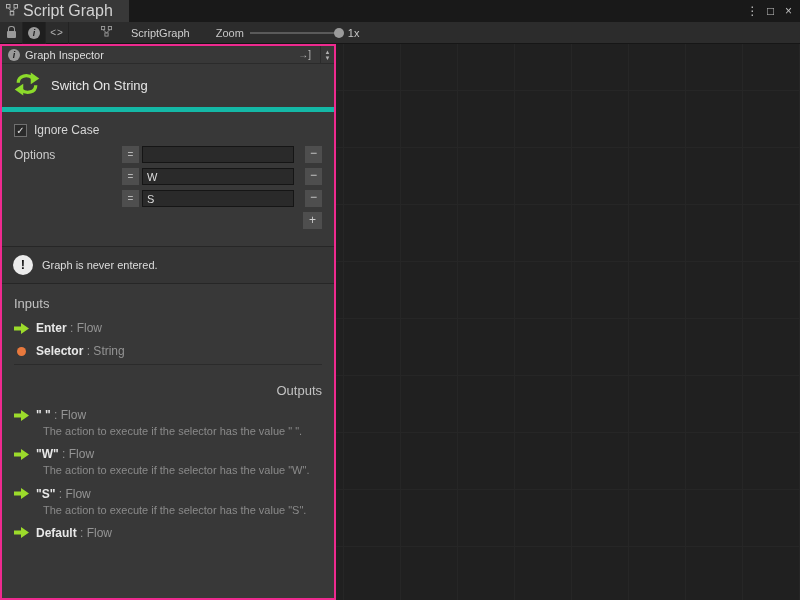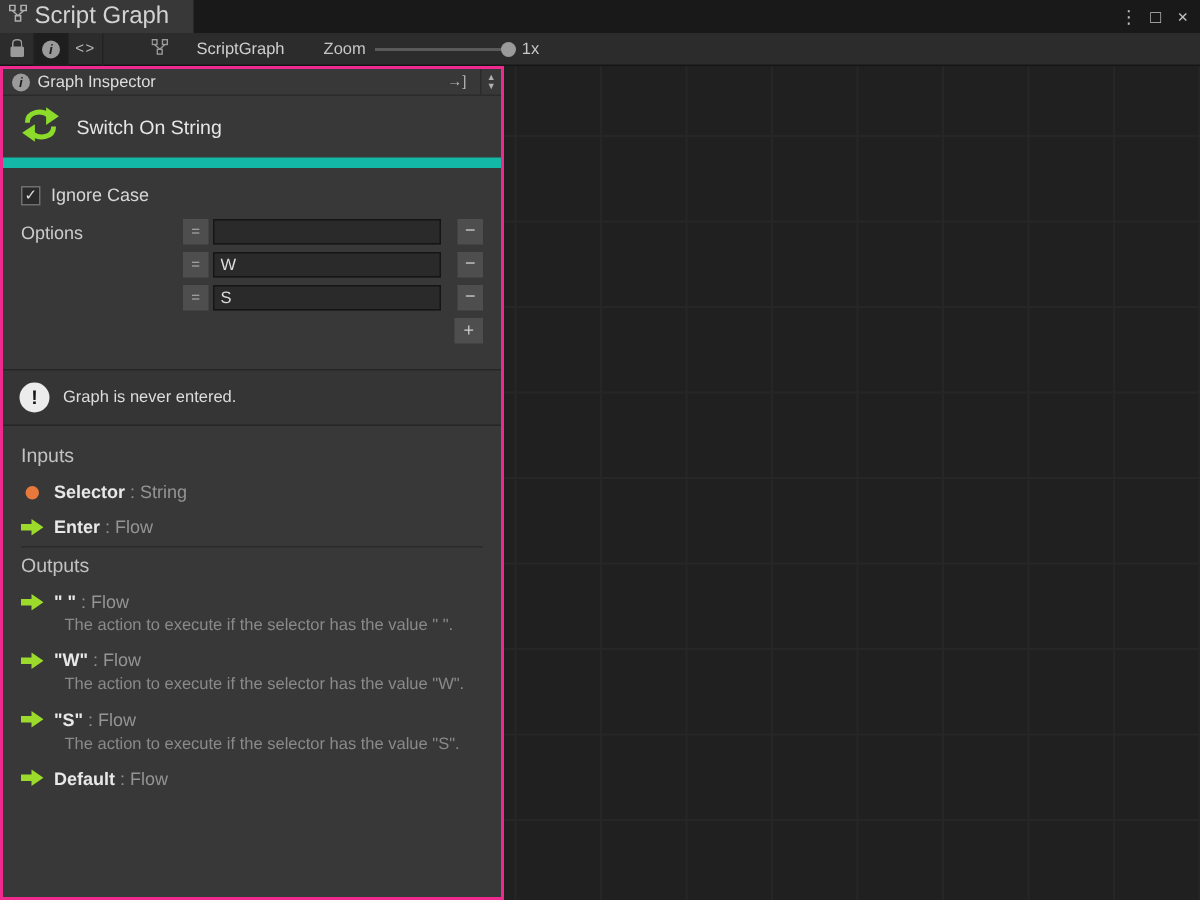--- a/index.html
+++ b/index.html
@@ -55,21 +55,21 @@
   .value-dot{width:9px;height:9px;border-radius:50%;background:#e8793d;display:inline-block;}
   .ext{position:absolute;color:#8d8d8d;font-size:13px;line-height:13px;}
   .ext-circle{width:9px;height:9px;border:1px solid #8d8d8d;border-radius:50%;}
 
   
   .inspector{position:absolute;left:0;top:0;width:336px;height:556px;border:2px solid #ee2a8f;background:#383838;color:#cccccc;font-size:12px;overflow:hidden;}
   .insp-header{height:18px;display:flex;align-items:center;gap:5px;padding:0 0 0 6px;border-bottom:1px solid #2b2b2b;font-size:11px;color:#dddddd;}
   .insp-header .spacer{flex:1;}
   .dock-ico{font-size:10px;color:#b5b5b5;padding:0 4px;}
   .spin-box{width:14px;height:18px;display:flex;flex-direction:column;align-items:center;justify-content:center;border-left:1px solid #2b2b2b;color:#b0b0b0;font-size:6px;line-height:6px;}
-  .insp-title{display:flex;align-items:center;gap:9px;padding:9px 10px;font-size:13px;color:#e6e6e6;border-bottom:7px solid #14b8a6;height:48px;}
+  .insp-title{display:flex;align-items:center;gap:9px;padding:9px 10px;font-size:13px;color:#e6e6e6;border-bottom:5px solid #14b8a6;height:48px;}
   .pad{padding:8px 12px;}
   .chk-row{display:flex;align-items:center;gap:7px;margin:3px 0 9px 0;color:#d6d6d6;}
   .checkbox{width:13px;height:13px;background:#2a2a2a;border:1px solid #707070;display:flex;align-items:center;justify-content:center;color:#e0e0e0;font-size:10px;flex:none;}
   .options{display:flex;}
   .options-label{width:112px;color:#cccccc;padding-top:2px;}
   .opt-list{flex:1;}
   .opt-row{display:flex;align-items:center;margin-bottom:5px;}
   .opt-handle{width:17px;height:17px;background:#4e4e4e;color:#b5b5b5;text-align:center;line-height:17px;font-size:10px;flex:none;}
   .opt-input{flex:1;height:17px;background:#2a2a2a;border:1px solid #151515;color:#dddddd;font-size:11px;padding:0 4px;margin-left:3px;outline:none;font-family:inherit;}
   .opt-remove{width:17px;height:17px;background:#4e4e4e;color:#cccccc;text-align:center;line-height:15px;font-size:12px;margin-left:11px;flex:none;}
@@ -279,34 +279,34 @@
 
     <div class="warning">
       <span class="warn-ico">!</span>
       <span>Graph is never entered.</span>
     </div>
 
     <div class="pad">
       <div class="sec-title">Inputs</div>
 
       <div class="port-row">
+        <span class="flow-arrow">
+            <svg width="15" height="11" viewBox="0 0 15 11">
+              <path d="M0 3.4h7V0l8 5.5-8 5.5V7.6H0z" fill="#9cdb2b"></path>
+            </svg>
+          </span>
+        <span><span class="port-name">Enter</span> <span class="port-type">: Flow</span></span>
+      </div>
+      <div class="port-row">
         <span class="value-dot" style="margin:0 3px;"></span>
         <span><span class="port-name">Selector</span> <span class="port-type">: String</span></span>
       </div>
-      <div class="port-row">
-        <span class="flow-arrow">
-            <svg width="15" height="11" viewBox="0 0 15 11">
-              <path d="M0 3.4h7V0l8 5.5-8 5.5V7.6H0z" fill="#9cdb2b"></path>
-            </svg>
-          </span>
-        <span><span class="port-name">Enter</span> <span class="port-type">: Flow</span></span>
-      </div>
 
       <div class="hr"></div>
-      <div class="sec-title" style="margin-top:4px;">Outputs</div>
+      <div class="sec-title" style="margin-top:18px;text-align:right;">Outputs</div>
 
       <div class="port-row">
         <span class="flow-arrow">
             <svg width="15" height="11" viewBox="0 0 15 11">
               <path d="M0 3.4h7V0l8 5.5-8 5.5V7.6H0z" fill="#9cdb2b"></path>
             </svg>
           </span>
         <span><span class="port-name">" "</span> <span class="port-type">: Flow</span></span>
       </div>
       <div class="port-desc">The action to execute if the selector has the value " ".</div>

